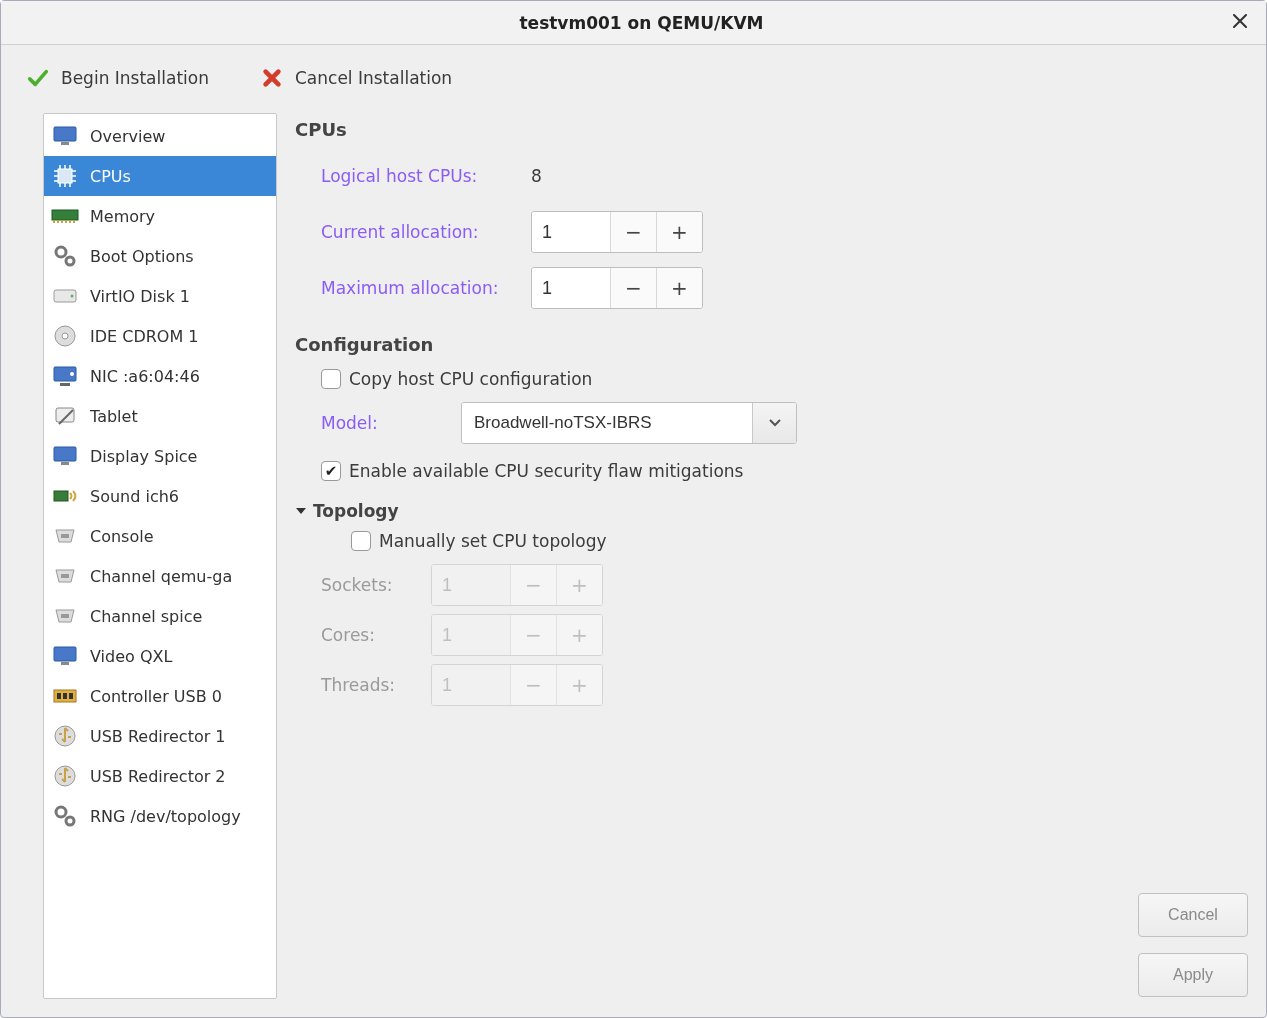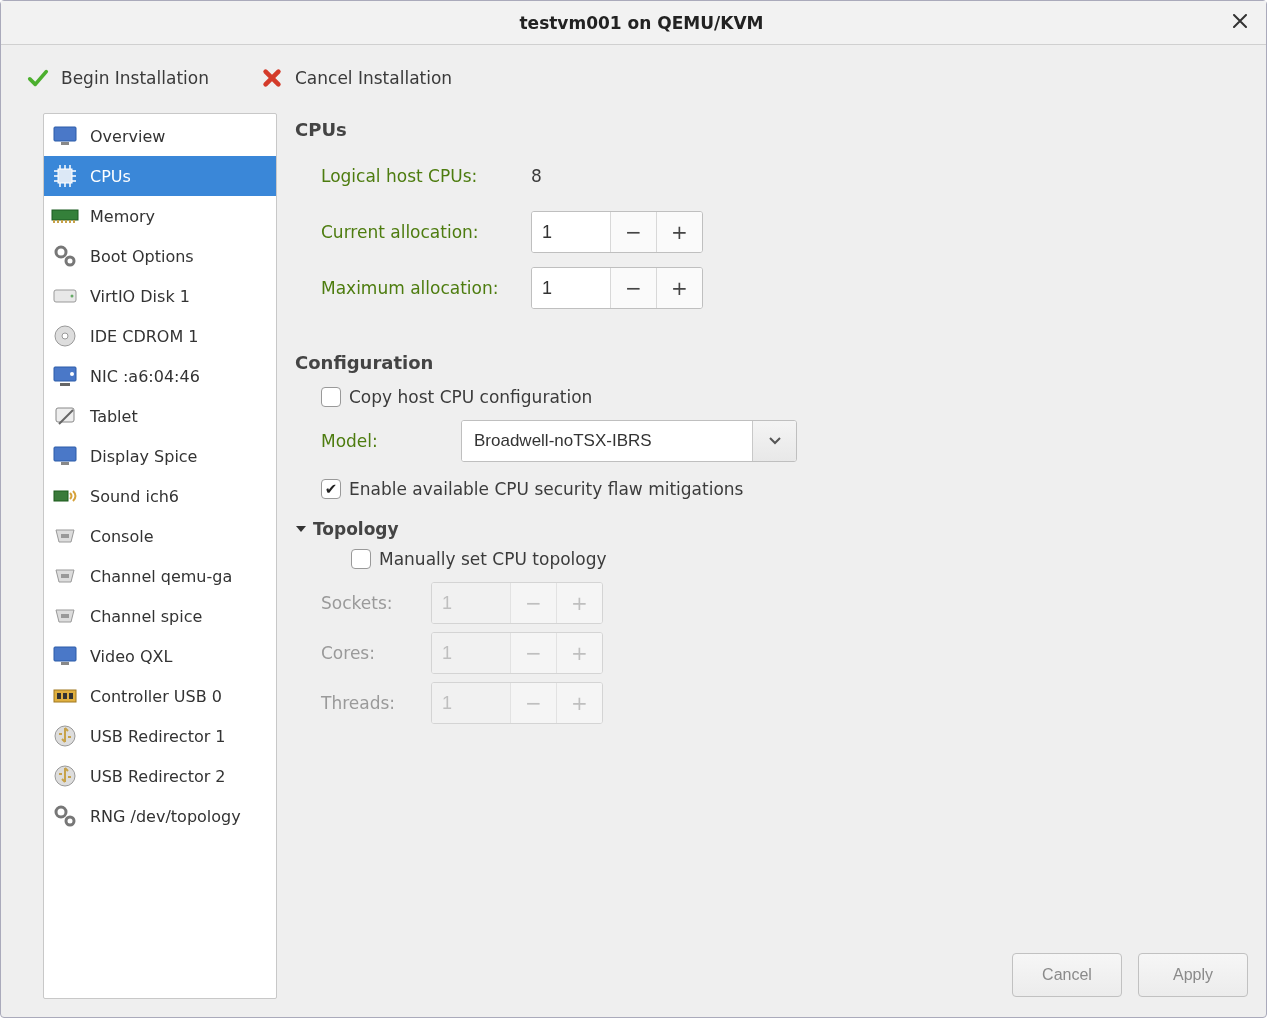--- a/index.html
+++ b/index.html
@@ -132,21 +132,21 @@
   .row {
     display:flex;
     align-items:center;
     margin: 6px 0 6px 26px;
     gap: 20px;
     min-height: 44px;
   }
   .row .lbl {
     width: 190px;
     font-size: 17px;
-    color: #4d7c0f;
+    color: #8b5cf6;
   }
   .value-text {
     font-size: 17px;
   }
   .spin {
     display:flex;
     border:1px solid #bfbfbf;
     border-radius:3px;
     overflow:hidden;
     height:42px;
@@ -211,20 +211,21 @@
     font-weight:600;font-size:17px;color:#444;
     margin-top:14px;
     cursor:pointer;
   }
   .topo-rows .lbl{ width:90px; color:#9a9a9a; }
   .topo-rows .row{ }
   .footer{
     position:absolute;bottom:0;right:0;
     display:flex;gap:16px;
     padding: 8px 0 2px 0;
+    flex-direction: column;
   }
   .footer button{
     height:44px;min-width:110px;padding:0 24px;
     border:1px solid #c1c1c1;border-radius:4px;
     background:linear-gradient(#f6f6f6,#ececec);
     font-size:16px;color:#8a8a8a;
     cursor:pointer;
   }
   svg { display:block; }
 </style>
@@ -461,21 +462,21 @@
           <input value="1" style="">
           <div class="btn">
               <span>−</span>
             </div>
           <div class="btn">
               <span>+</span>
             </div>
         </div>
       </div>
 
-      <div class="section-title" style="margin-top:36px">Configuration</div>
+      <div class="section-title" style="margin-top:18px">Configuration</div>
 
       <div class="chk-row">
         <div class="chk"></div>
         <span>Copy host CPU configuration</span>
       </div>
 
       <div class="row" style="margin-top:6px">
         <span class="lbl" style="width:120px">Model:</span>
         <div class="combo">
           <input value="Broadwell-noTSX-IBRS" style="">

